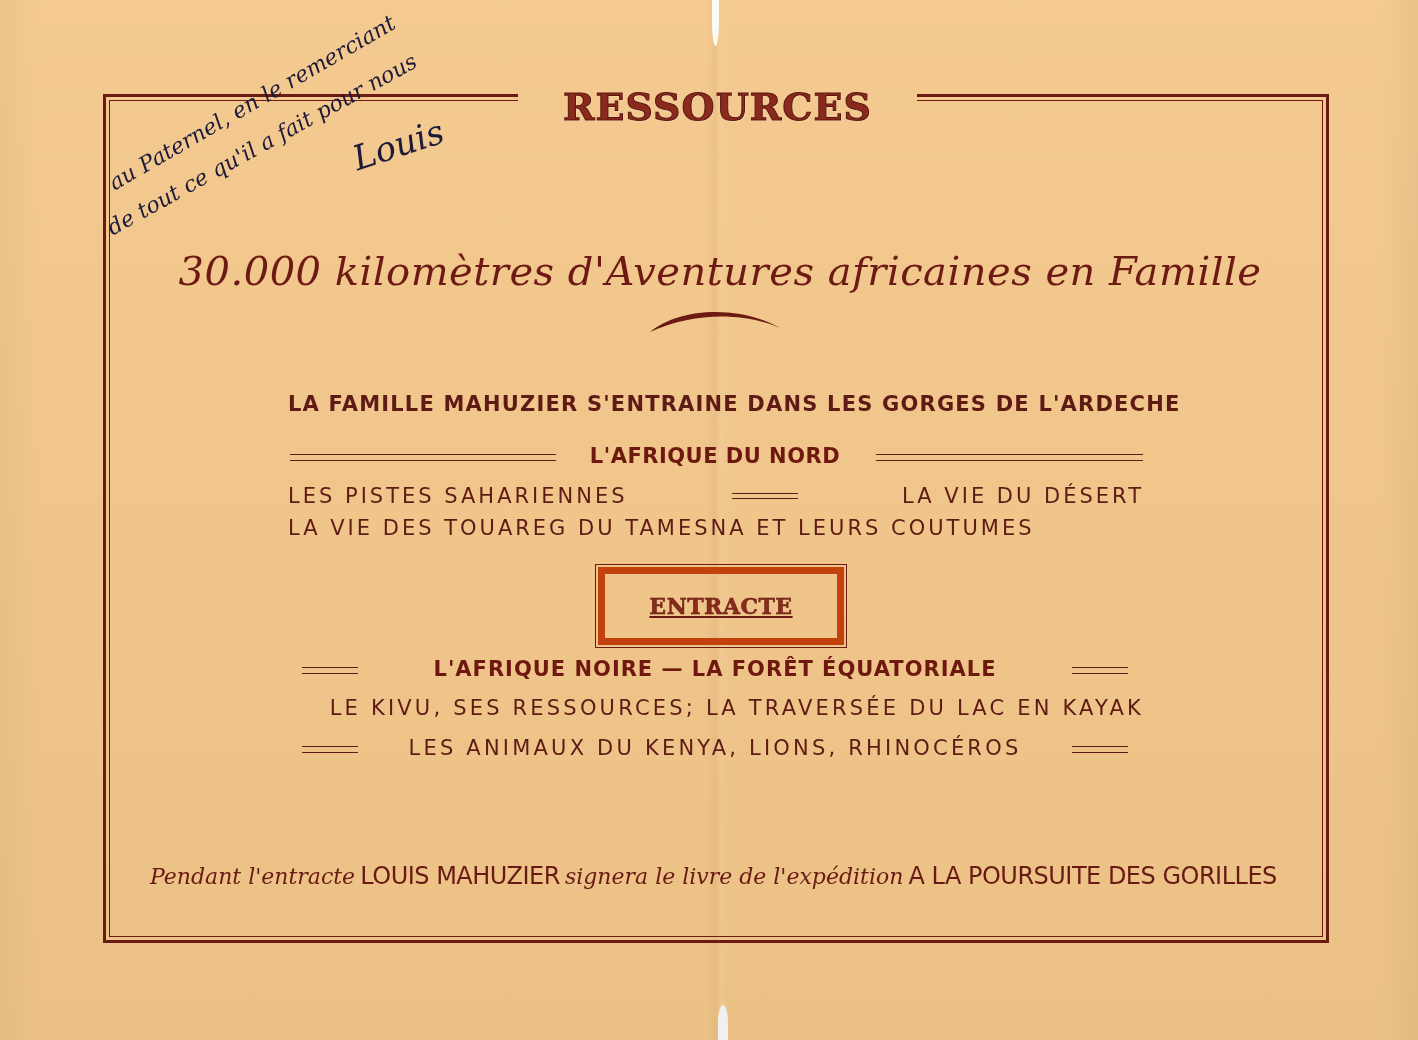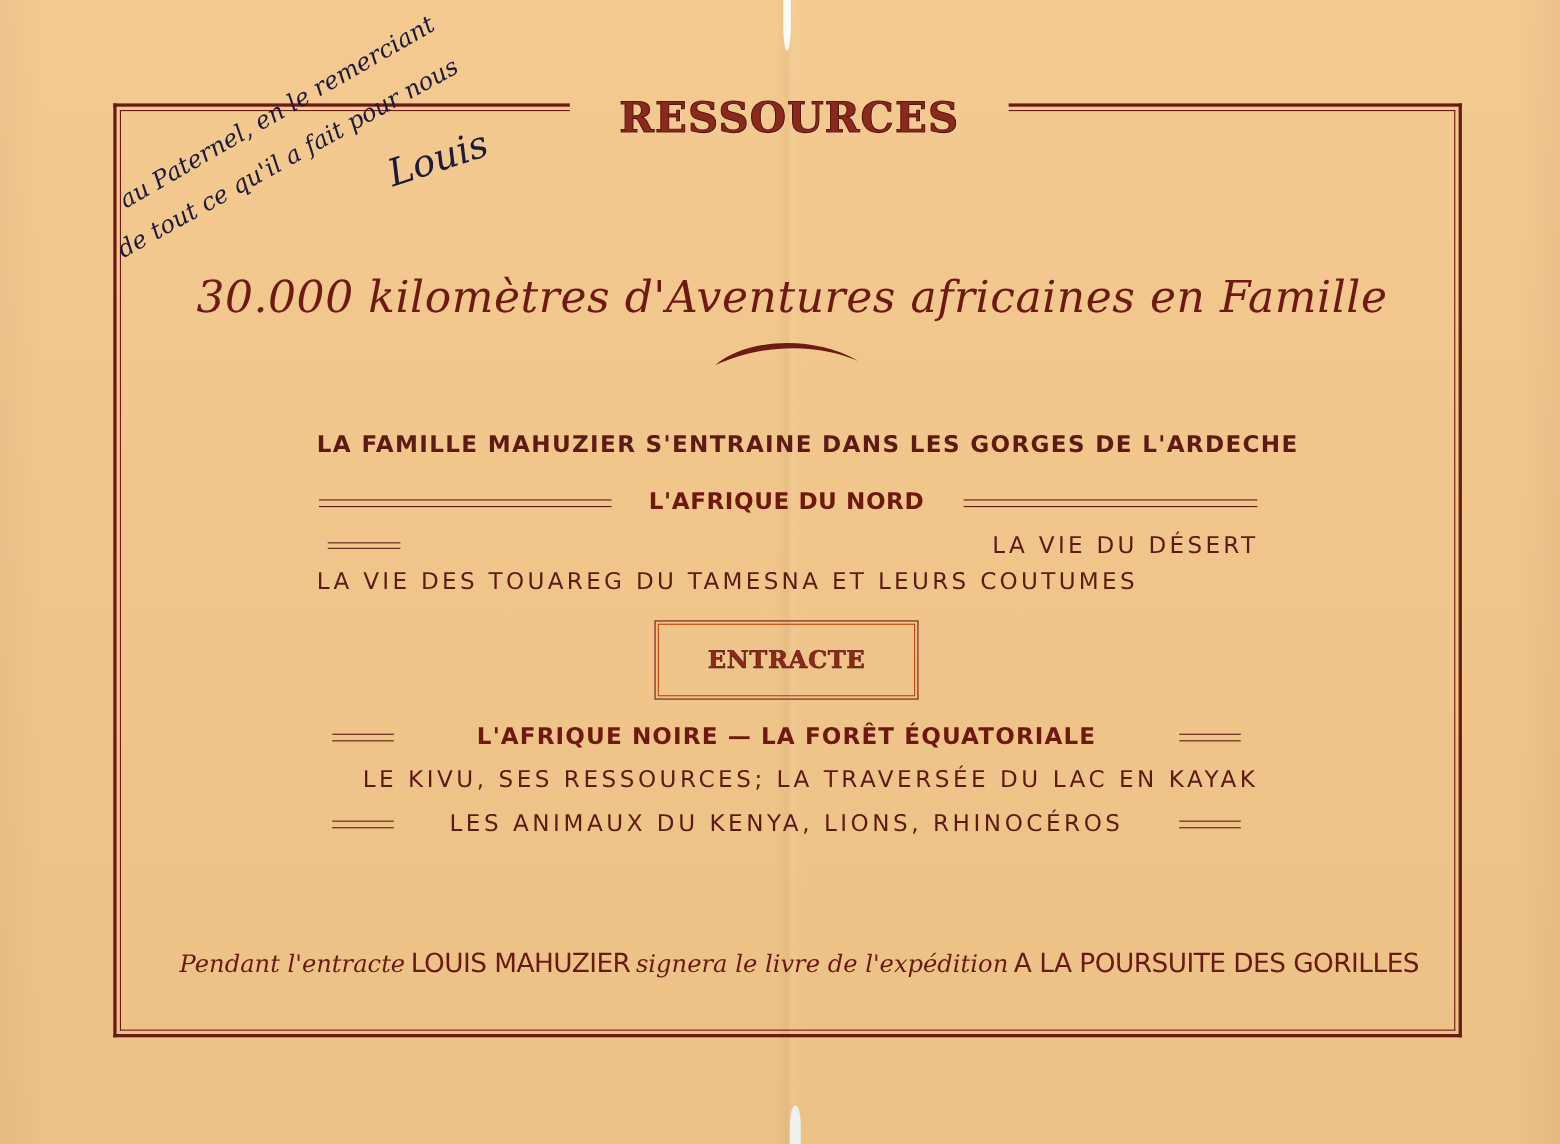--- a/index.html
+++ b/index.html
@@ -54,32 +54,32 @@
   }
   .l1 { top: 392px; text-align: justify; text-align-last: justify; letter-spacing: 1.2px; font-weight: bold; }
   .sec { font-weight: bold; color: #6e1810; font-size: 21px; letter-spacing: 0.5px; }
   .dbl { position: absolute; height: 5px; border-top: 1px solid #5e1a14; border-bottom: 1px solid #5e1a14; }
 
   .row3 { top: 484px; display: flex; justify-content: space-between; align-items: center; letter-spacing: 3px; }
   .row4 { top: 516px; display: flex; justify-content: space-between; letter-spacing: 3px; }
 
   .entr-box {
     position: absolute; left: 598px; top: 567px; width: 232px; height: 64px;
-    border: 1px solid #c2410c; outline: 1px solid #6b1a14; outline-offset: 2px;
-    display: flex; align-items: center; justify-content: center;
+    border: 7px solid #c2410c; outline: 1px solid #6b1a14; outline-offset: 2px;
+    display: flex; align-items: center; justify-content: center; text-decoration: underline;
   }
   .entr {
     font-family: "DejaVu Serif", serif; font-weight: bold; font-size: 22px; letter-spacing: 0.5px;
     color: #8a2a1c; -webkit-text-stroke: 0.5px #5a1410;
   }
   .row6 { top: 696px; text-align: right; letter-spacing: 3.2px; }
   .row7 { top: 736px; text-align: center; letter-spacing: 3.2px; }
 
   .footer {
-    position: absolute; left: 150px; top: 862px; width: 1140px; text-align: right;
+    position: absolute; left: 150px; top: 862px; width: 1140px; text-align: left;
     color: #6a1a14; white-space: nowrap;
   }
   .footer .scr { font-family: "DejaVu Serif", serif; font-style: italic; font-size: 22px; }
   .footer .cap { font-family: "DejaVu Sans", sans-serif; font-size: 24px; letter-spacing: -0.5px; }
 
   .handwriting {
     position: absolute; left: 105px; top: 20px; width: 460px; height: 220px;
   }
   .hw-line {
     position: absolute; font-family: "DejaVu Serif", serif; font-style: italic;
@@ -120,20 +120,21 @@
   <path d="M2 26 C 30 2, 90 -2, 132 22 C 100 8, 50 4, 2 26 Z" fill="#6b1a14"></path>
 </svg>
 
 <div class="line l1">LA FAMILLE MAHUZIER S'ENTRAINE DANS LES GORGES DE L'ARDECHE</div>
 
 <div class="dbl" style="left:290px; top:454px; width:266px;"></div>
 <div class="line sec" style="left:580px; width:270px; top:444px; text-align:center;">L'AFRIQUE DU NORD</div>
 <div class="dbl" style="left:876px; top:454px; width:267px;"></div>
 
 <div class="line row3">
+  <span>LES PISTES SAHARIENNES</span>
   <span style="display:inline-block; width:66px; height:4px; border-top:1px solid #5e1a14; border-bottom:1px solid #5e1a14; margin:0 10px;"></span>
   <span>LA VIE DU DÉSERT</span>
 </div>
 
 <div class="line row4">LA VIE DES TOUAREG DU TAMESNA ET LEURS COUTUMES</div>
 
 <div class="entr-box">
   <span class="entr">ENTRACTE</span>
 </div>
 

